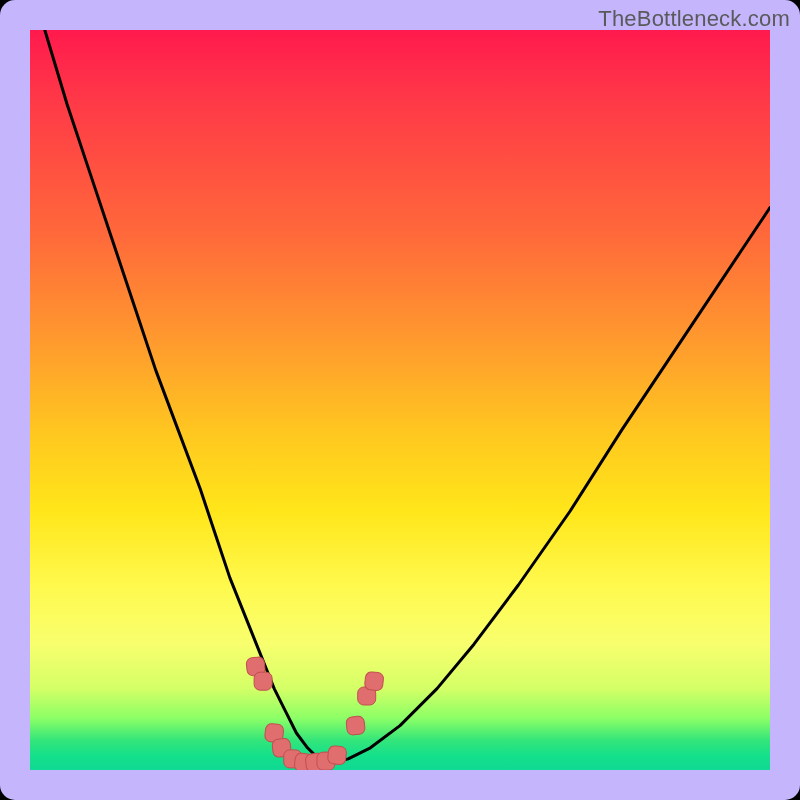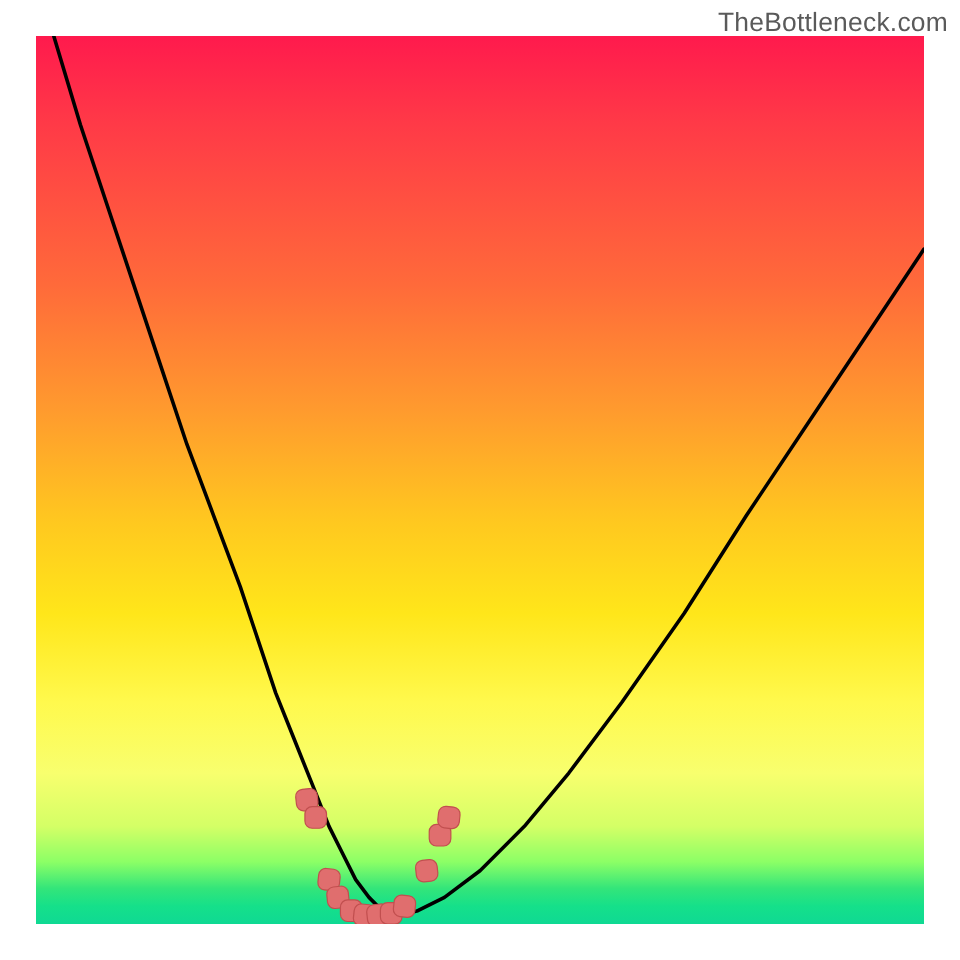--- a/index.html
+++ b/index.html
@@ -7,21 +7,22 @@
     padding: 0;
     width: 800px;
     height: 800px;
     background: #000;
     overflow: hidden;
     font-family: Arial, Helvetica, sans-serif;
   }
   .frame {
     position: absolute;
     inset: 0;
-    background: #ffffff;
+    background: #c4b5fd;
+    border-radius: 15px;
   }
   .plot-area {
     position: absolute;
     left: 30px;
     top: 30px;
     width: 740px;
     height: 740px;
     overflow: hidden;
   }
   .gradient {

